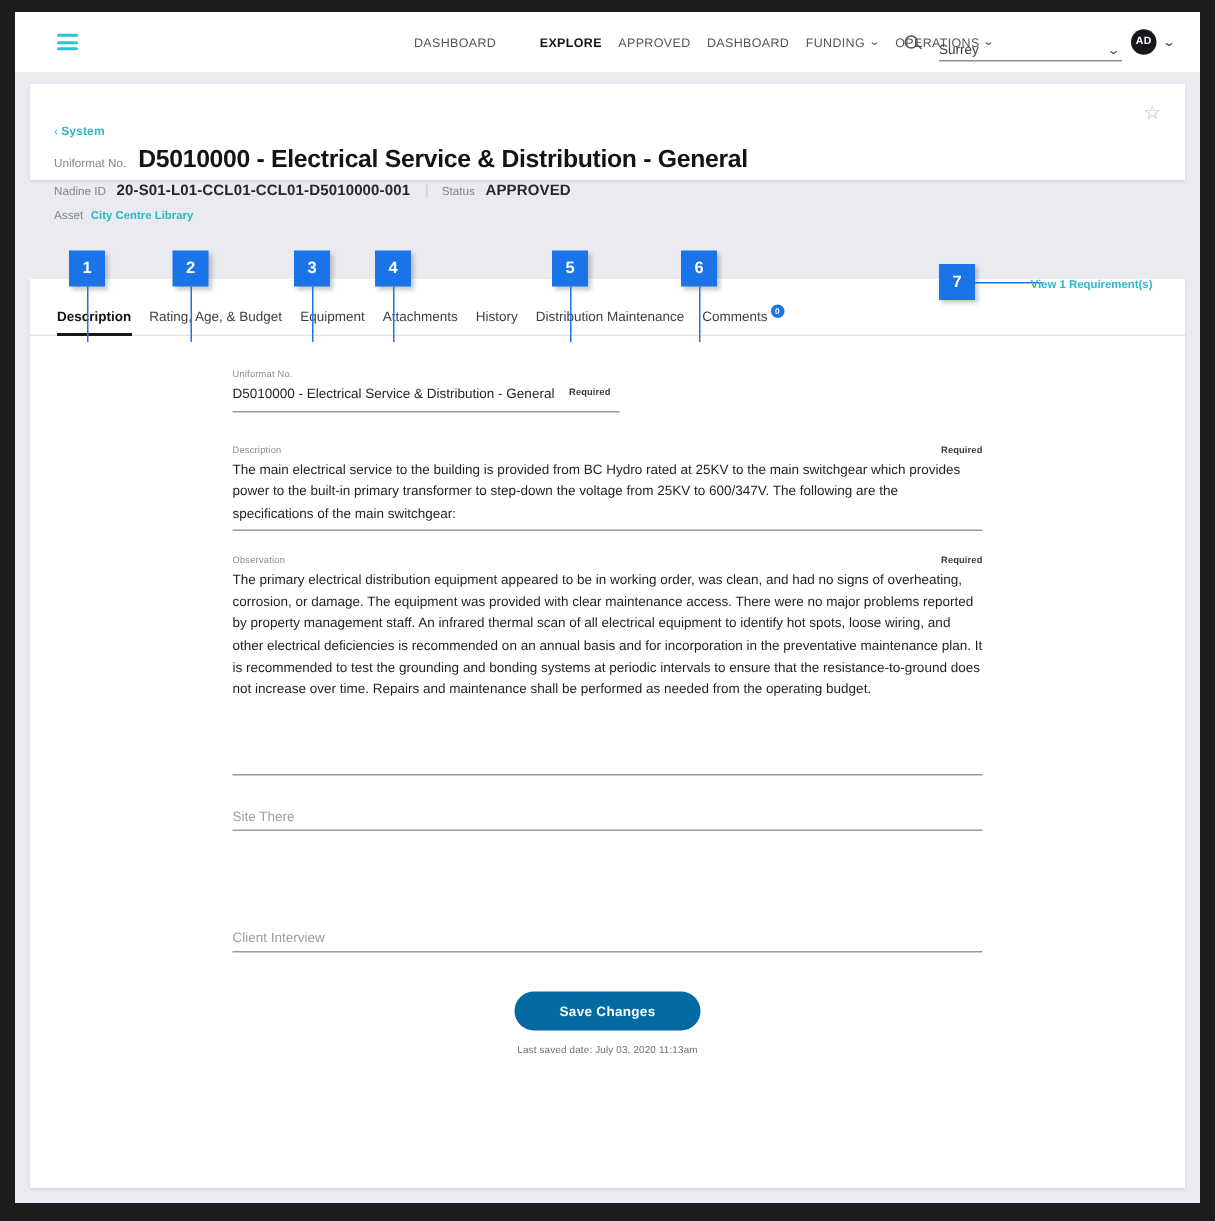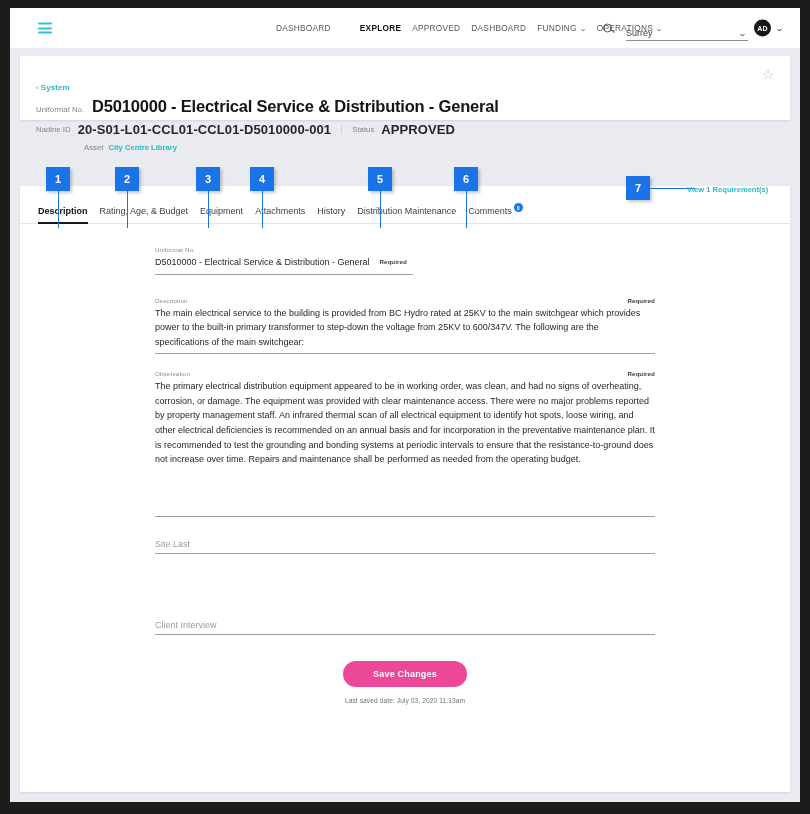--- a/index.html
+++ b/index.html
@@ -197,36 +197,35 @@
     color: #141417;
     letter-spacing: -0.2px;
   }
   .meta-row {
     display: flex;
     align-items: center;
     gap: 7px;
     margin-top: 6px;
   }
   .meta-strong {
-    font-size: 13px;
+    font-size: 10px;
     font-weight: bold;
     color: #26272b;
     letter-spacing: 0.1px;
   }
   .meta-div {
     width: 1px; height: 9px;
     background: #cfd1d6;
     margin: 0 3px;
   }
   .asset-row {
     display: flex;
     align-items: flex-start;
     gap: 5px;
     margin-top: 6px;
-    margin-left: 48px;
   }
   .asset-link {
     font-size: 7.6px;
     font-weight: bold;
     color: #2cb8c6;
     cursor: pointer;
   }
   #star-btn {
     position: absolute;
     right: 16px;
@@ -343,21 +342,21 @@
   .spacer-16 { height: 16px; }
   .spacer-22 { height: 22px; }
 
   
   #save-wrap {
     text-align: center;
     margin-top: 26px;
   }
   #save-btn {
     display: inline-block;
-    background: #ec4899;
+    background: #0369a1;
     color: #ffffff;
     font-size: 9px;
     font-weight: bold;
     padding: 8px 30px;
     border-radius: 16px;
     border: none;
     cursor: pointer;
     letter-spacing: 0.2px;
     font-family: "Liberation Sans", sans-serif;
   }
@@ -546,21 +545,21 @@
         <div class="field-label">Observation</div>
         <div class="field-required">Required</div>
         <div class="field-value">The primary electrical distribution equipment appeared to be in working order, was clean, and had no signs of overheating, corrosion, or damage. The equipment was provided with clear maintenance access. There were no major problems reported by property management staff. An infrared thermal scan of all electrical equipment to identify hot spots, loose wiring, and other electrical deficiencies is recommended on an annual basis and for incorporation in the preventative maintenance plan. It is recommended to test the grounding and bonding systems at periodic intervals to ensure that the resistance-to-ground does not increase over time. Repairs and maintenance shall be performed as needed from the operating budget.</div>
         <div style="height:45px;"></div>
         <div class="field-underline"></div>
       </div>
 
       <div class="spacer-22"></div>
 
       <div class="field">
-        <div class="placeholder field-underline">Site Last</div>
+        <div class="placeholder field-underline">Site There</div>
       </div>
 
       <div class="spacer-22"></div>
 
 
       <div class="spacer-22"></div>
 
 
       <div class="spacer-22"></div>
 

